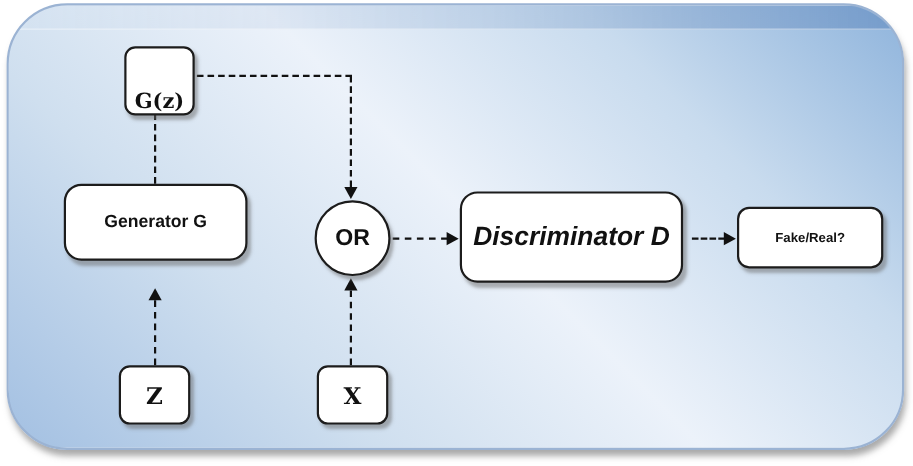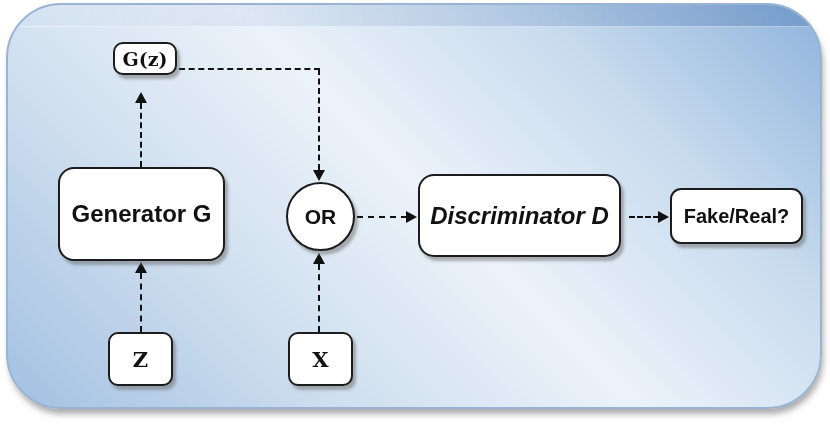--- a/index.html
+++ b/index.html
@@ -20,25 +20,25 @@
     border-bottom:1px solid rgba(255,255,255,0.45);
   }
   .node{
     position:absolute;display:flex;align-items:center;justify-content:center;
     background:#ffffff;border:2px solid #1c1c1c;box-sizing:border-box;
     color:#111;box-shadow:3px 4px 3px rgba(105,105,105,0.5);
     font-weight:bold;text-align:center;
   }
   .serif{font-family:"DejaVu Serif","Liberation Serif",serif;}
   .sans{font-family:"Liberation Sans",sans-serif;}
-  .n-gz{left:113px;top:42px;width:64px;height:33px;border-radius:10px;font-size:19px;}
-  .n-generator{left:58px;top:167px;width:167px;height:94px;border-radius:16px;font-size:24px;}
+  .n-gz{left:113px;top:42px;width:64px;height:63px;border-radius:10px;font-size:19px;align-items:flex-end;}
+  .n-generator{left:58px;top:167px;width:167px;height:70px;border-radius:16px;font-size:16px;}
   .n-or{left:286px;top:182px;width:69px;height:69px;border-radius:50%;font-size:21px;}
   .n-discriminator{left:418px;top:174px;width:203px;height:83px;border-radius:16px;font-size:24px;font-style:italic;}
-  .n-output{left:670px;top:188px;width:133px;height:56px;border-radius:11px;font-size:20px;}
+  .n-output{left:670px;top:188px;width:133px;height:56px;border-radius:11px;font-size:12px;}
   .n-z{left:108px;top:332px;width:65px;height:54px;border-radius:10px;font-size:21px;}
   .n-x{left:288px;top:332px;width:65px;height:54px;border-radius:10px;font-size:21px;}
   .line{position:absolute;}
   .line.h{border-top:2px dashed #111;height:0;}
   .line.v{border-left:2px dashed #111;width:0;}
   .arrow{position:absolute;width:0;height:0;}
   .arrow.up{border-left:6px solid transparent;border-right:6px solid transparent;border-bottom:11px solid #111;}
   .arrow.down{border-left:6px solid transparent;border-right:6px solid transparent;border-top:11px solid #111;}
   .arrow.right{border-top:6px solid transparent;border-bottom:6px solid transparent;border-left:11px solid #111;}
 </style>

